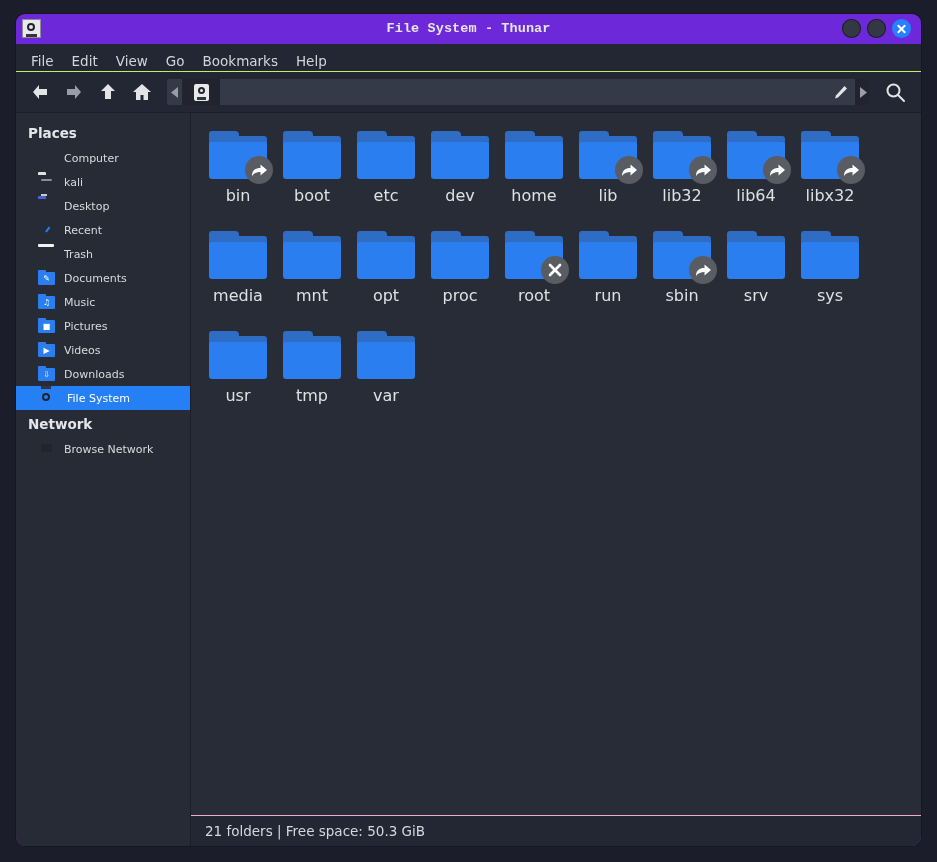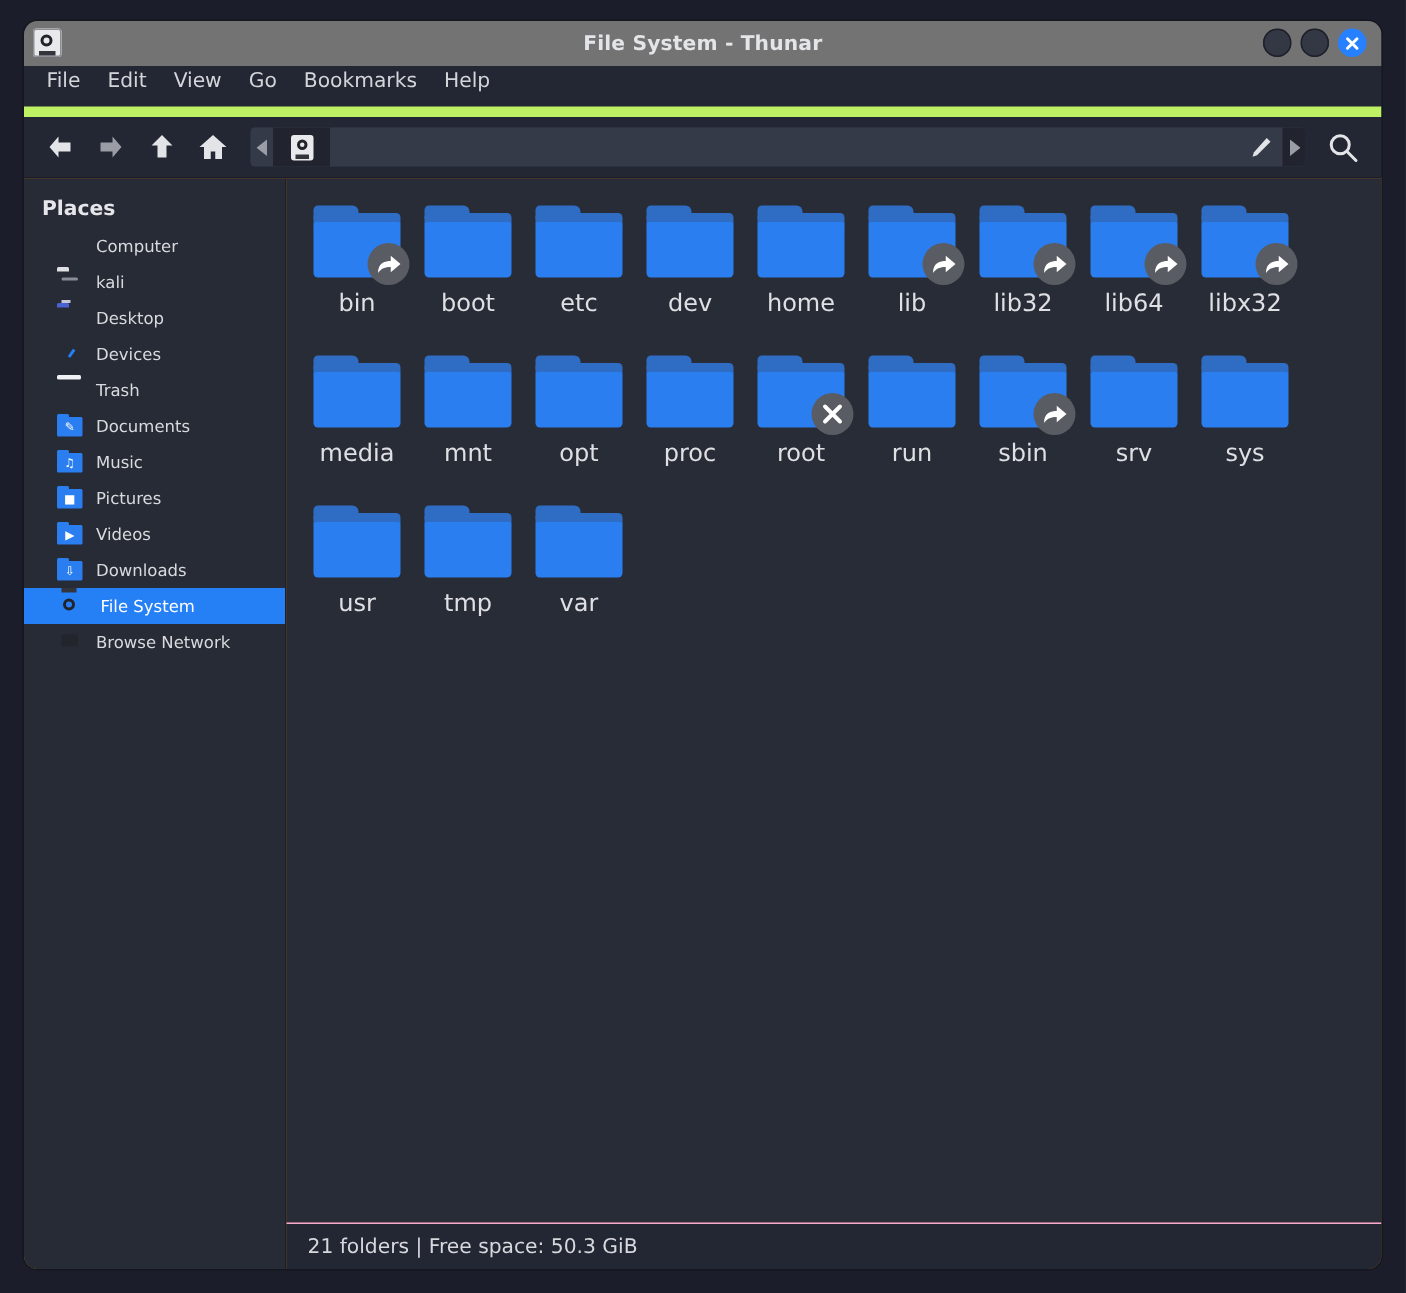--- a/index.html
+++ b/index.html
@@ -26,24 +26,25 @@
     box-shadow: 0 0 0 1px #15171f;
     overflow: hidden;
     display: flex;
     flex-direction: column;
   }
 
   
   #titlebar {
     height: 30px;
     min-height: 30px;
-    background: #737373;
-    position: relative;
-    display: flex;
-    align-items: center;
+    background: #6d28d9;
+    position: relative;
+    display: flex;
+    align-items: center;
+    font-family: Liberation Mono, monospace;
   }
   #app-icon {
     position: absolute;
     left: 6px;
     top: 5px;
     width: 19px;
     height: 19px;
     background: #e9e9ec;
     border-radius: 2px;
     box-shadow: inset 0 0 0 1px #8e8e96;
@@ -108,23 +109,23 @@
   }
   .wctl.close::before { transform: rotate(45deg); }
   .wctl.close::after  { transform: rotate(-45deg); }
 
   
   #menubar {
     height: 27px;
     min-height: 27px;
     background: #232733;
     display: flex;
-    align-items: flex-start;
+    align-items: flex-end;
     padding-left: 6px;
-    border-bottom: 7px solid #bef264;
+    border-bottom: 1px solid #bef264;
   }
   .menu-item {
     color: #d4d5da;
     font-size: 13.5px;
     padding: 2px 9px;
     cursor: default;
   }
 
   
   #toolbar {
@@ -216,21 +217,21 @@
     align-items: center;
     justify-content: center;
     margin-left: 3px;
   }
 
   
   #body {
     flex: 1;
     display: flex;
     min-height: 0;
-    background: #a16207;
+    background: #6d28d9;
     border-top: 1px solid #1c1f29;
   }
 
   
   #sidebar {
     width: 174px;
     min-width: 174px;
     background: #272b36;
     padding-top: 6px;
     overflow: hidden;
@@ -607,21 +608,21 @@
         <span class="side-label">kali</span>
       </div>
 
       <div class="side-row">
         <span class="side-ico"><span class="ico-desktop"></span></span>
         <span class="side-label">Desktop</span>
       </div>
 
       <div class="side-row">
         <span class="side-ico"><span class="ico-clock"></span></span>
-        <span class="side-label">Devices</span>
+        <span class="side-label">Recent</span>
       </div>
 
       <div class="side-row">
         <span class="side-ico"><span class="ico-trash"></span></span>
         <span class="side-label">Trash</span>
       </div>
 
       <div class="side-row">
         <span class="side-ico">
             <span class="ico-emb">
@@ -666,20 +667,21 @@
           </span>
         <span class="side-label">Downloads</span>
       </div>
 
 
       <div class="side-row selected">
         <span class="side-ico"><span class="ico-hdd"></span></span>
         <span class="side-label">File System</span>
       </div>
 
+      <div class="side-header">Network</div>
 
       <div class="side-row">
         <span class="side-ico"><span class="ico-net"></span></span>
         <span class="side-label">Browse Network</span>
       </div>
     </div>
 
     <div id="content-wrap">
       <div id="icon-view">
           <div class="fitem">

